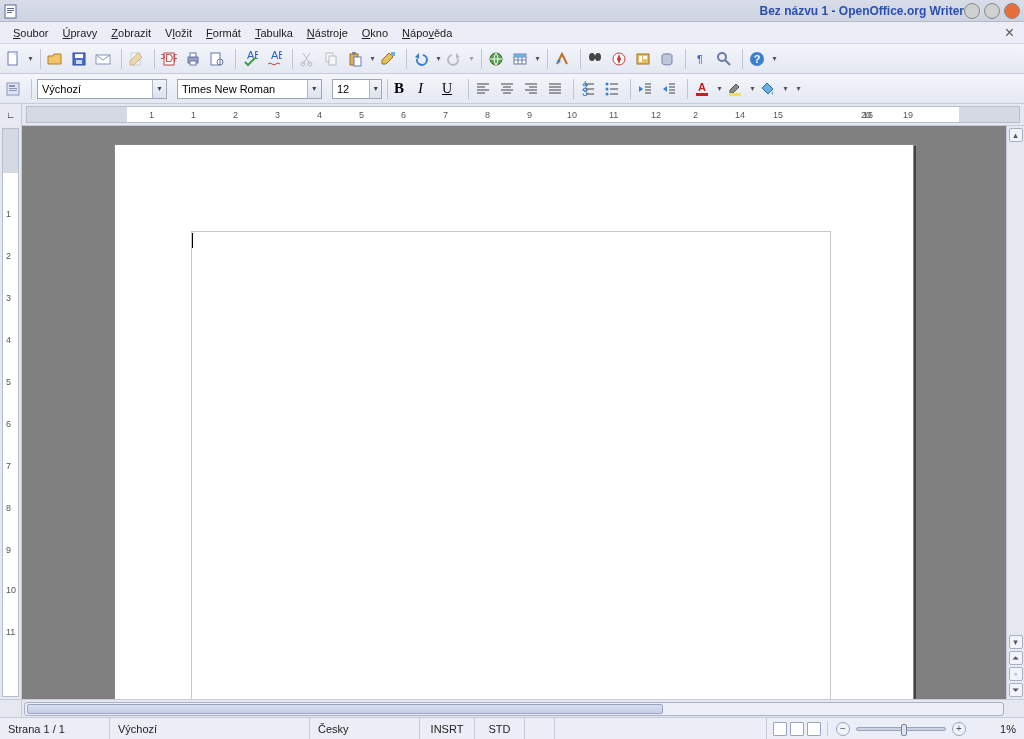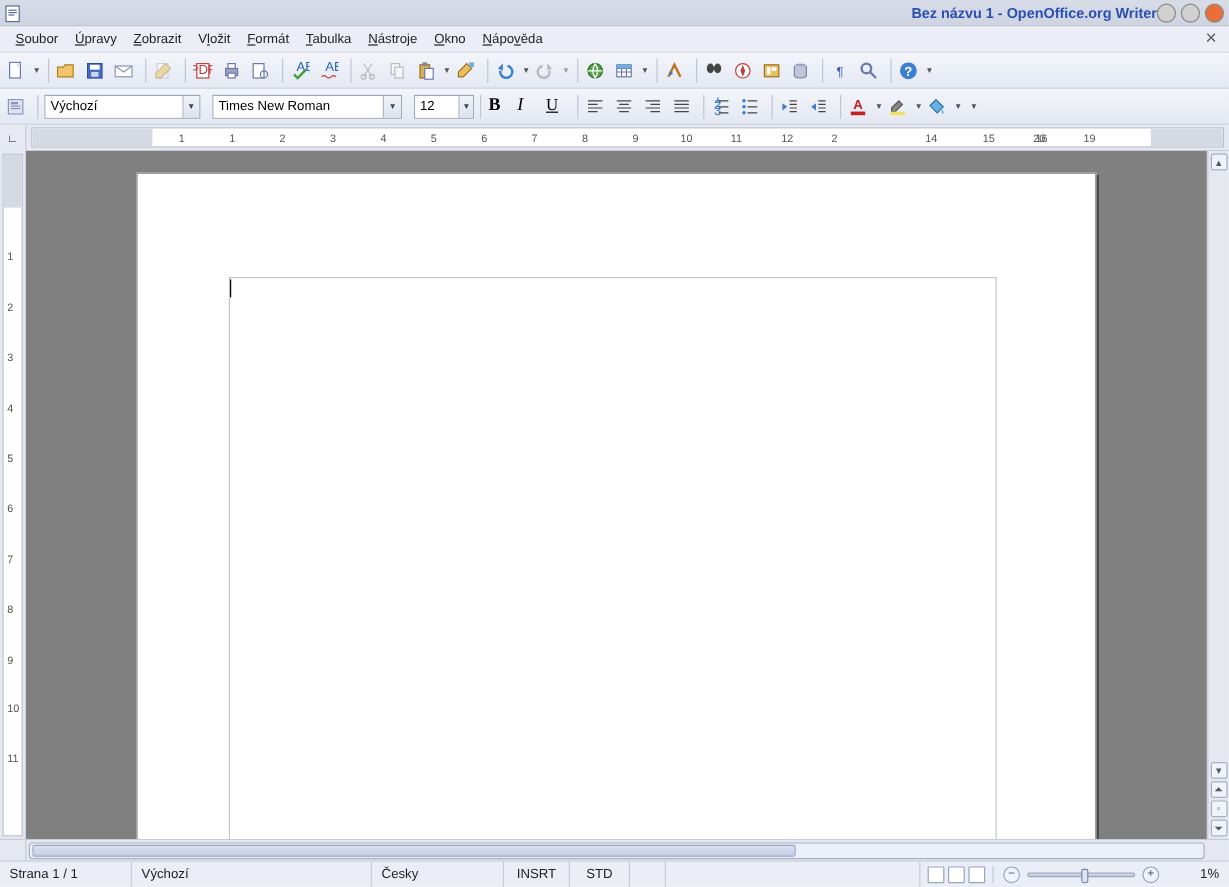--- a/index.html
+++ b/index.html
@@ -22,21 +22,21 @@
 
 .toolbar { height: 30px; background: linear-gradient(#f3f5fa,#e4e8f2); border-bottom:1px solid #c7cbd7; display:flex; align-items:center; padding: 0 4px; gap:2px;}
 .tbbtn { width:22px; height:22px; border:1px solid transparent; border-radius:2px; display:flex; align-items:center; justify-content:flex-start; font-size:14px;}
 .tbbtn svg { width:16px; height:16px; }
 .tbsep { width:1px; height:20px; background:#c0c5d3; margin:0 3px; }
 .tbdrop { width:9px; display:flex; align-items:center; justify-content:center; color:#555; font-size:8px; margin-left:-2px; }
 
 .combo { height:20px; border:1px solid #9ea6b8; background:#fff; display:flex; align-items:center; }
 .combo input { border:none; outline:none; padding: 0 4px; font-size:11px; height:100%; width:100%; }
 .combo .cbtn { width:16px; height:100%; background:linear-gradient(#f2f4fa,#dde2ee); border-left:1px solid #b0b6c7; display:flex; align-items:center; justify-content:center; font-size:8px; color:#444;}
-.fmt-toolbar .combo.style{width:130px;} .fmt-toolbar .combo.font{width:158px;} .fmt-toolbar .combo.size{width:50px;}
+.fmt-toolbar .combo.style{width:130px;} .fmt-toolbar .combo.font{width:145px;} .fmt-toolbar .combo.size{width:50px;}
 
 
 .rulerrow { height: 22px; background:#e5e8f1; border-bottom:1px solid #c7cbd7; display:flex; }
 .rulercorner { width:22px; height:22px; border-right:1px solid #c7cbd7; display:flex; align-items:center; justify-content:center; font-size:9px; background:#e7eaf3;}
 .hruler { flex:1; position:relative; background:#fff; border:1px solid #b8bdcb; margin:2px 4px; overflow:hidden;}
 .hruler .tick { position:absolute; font-size:9px; color:#555; top:3px; }
 .hruler .margin { position:absolute; top:0; bottom:0; background:#d5d9e4;}
 
 
 .mainarea { flex:1; display:flex; overflow:hidden; }
@@ -435,22 +435,22 @@
     <span class="tick" style="left:290px">4</span>
       <span class="tick" style="left:332px">5</span>
     <span class="tick" style="left:374px">6</span>
       <span class="tick" style="left:416px">7</span>
     <span class="tick" style="left:458px">8</span>
       <span class="tick" style="left:500px">9</span>
     <span class="tick" style="left:540px">10</span>
       <span class="tick" style="left:582px">11</span>
     <span class="tick" style="left:624px">12</span>
       <span class="tick" style="left:666px">2</span>
-    <span class="tick" style="left:744px">14</span>
-      <span class="tick" style="left:792px">15</span>
+    <span class="tick" style="left:708px">14</span>
+      <span class="tick" style="left:746px">15</span>
     <span class="tick" style="left:836px">16</span>
       <span class="tick" style="left:834px">20</span>
     <span class="tick" style="left:876px">19</span>
   </div>
 </div>
 
 <div class="mainarea">
   <div class="vrulercol">
     <div class="vruler">
       <div class="vmargin" style="top:0;height:44px"></div>

